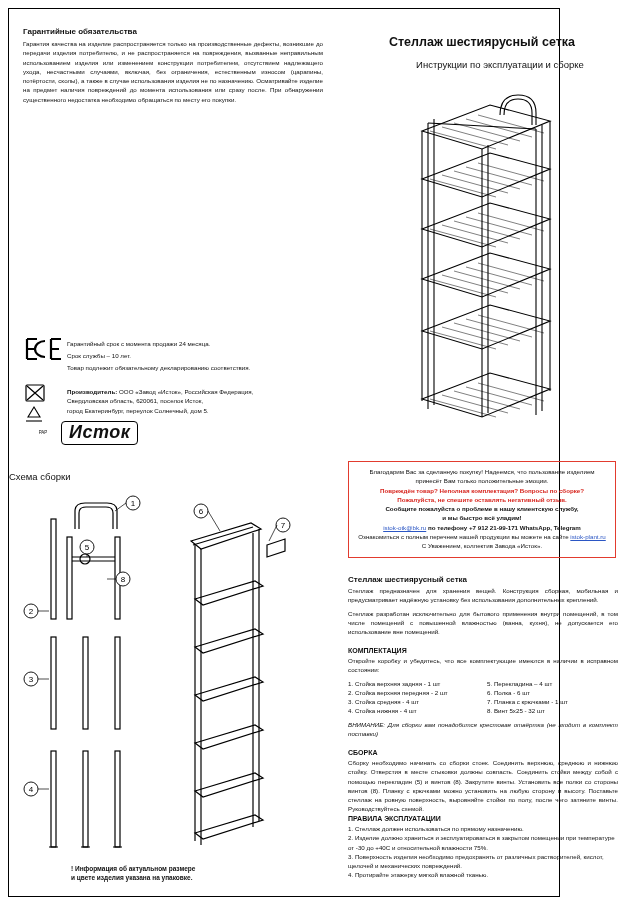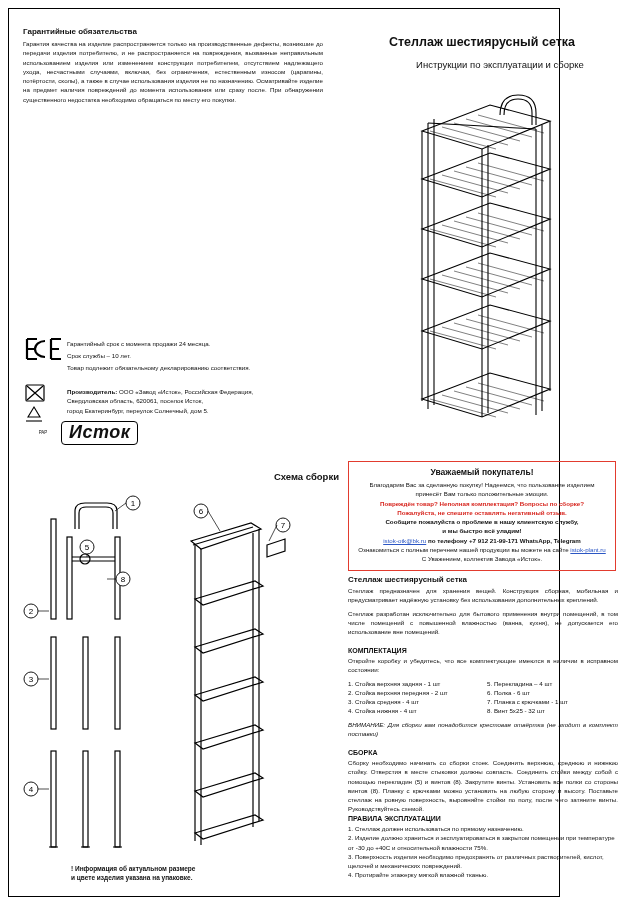--- a/index.html
+++ b/index.html
@@ -42,22 +42,22 @@
   .logo { position:absolute; left:52px; top:412px; }
   .logo .istok {
     font-family:Liberation Sans, sans-serif;
     font-size:18px; font-weight:bold; font-style:italic;
     letter-spacing:0.5px; border:1.5px solid #000; border-radius:4px;
     padding:0 7px 1px 7px; display:inline-block; line-height:1.15;
   }
 
   
   .scheme-title {
-    position:absolute; left:0; top:462px; width:330px; text-align:right;
-    font-size:9.5px; font-weight:bold;
+    position:absolute; left:0; top:462px; width:330px; text-align:left;
+    font-size:9.5px; font-weight:normal;
   }
   .scheme { position:absolute; left:6px; top:480px; width:318px; height:380px; }
   .scheme svg { display:block; }
 
   .note { position:absolute; left:62px; top:856px; width:240px; }
   .note p { font-size:6.5px; line-height:1.35; margin:0; font-weight:bold; }
 
   
   .r-title { position:absolute; left:0; top:26px; width:284px; text-align:center;
     font-size:12.5px; font-weight:bold; }
@@ -258,21 +258,20 @@
 
           <path d="M132 70 L132 338"></path>
           <path d="M138 66 L138 334"></path>
           <path d="M72 52 L72 322"></path>
           <path d="M200 42 L200 312"></path>
         </g>
       </svg>
     </div>
 
     <div class="thanks-box">
-      <div class="t1">Уважаемый покупатель!</div>
       <p>Благодарим Вас за сделанную покупку! Надеемся, что пользование изделием</p>
       <p>принесёт Вам только положительные эмоции.</p>
       <p class="red">Повреждён товар?  Неполная комплектация?  Вопросы по сборке?</p>
       <p class="red">Пожалуйста, не спешите оставлять негативный отзыв.</p>
       <p class="bold">Сообщите пожалуйста о проблеме в нашу клиентскую службу,</p>
       <p class="bold">и мы быстро всё уладим!</p>
       <p><a class="lnk" href="#">istok-otk@bk.ru</a> <span class="bold">по телефону +7 912 21-99-171 WhatsApp, Telegram</span></p>
       <p><span>Ознакомиться с полным перечнем нашей продукции вы можете на сайте</span> <a class="lnk" href="#">istok-plant.ru</a></p>
       <p>С Уважением, коллектив Завода «Исток».</p>
     </div>

